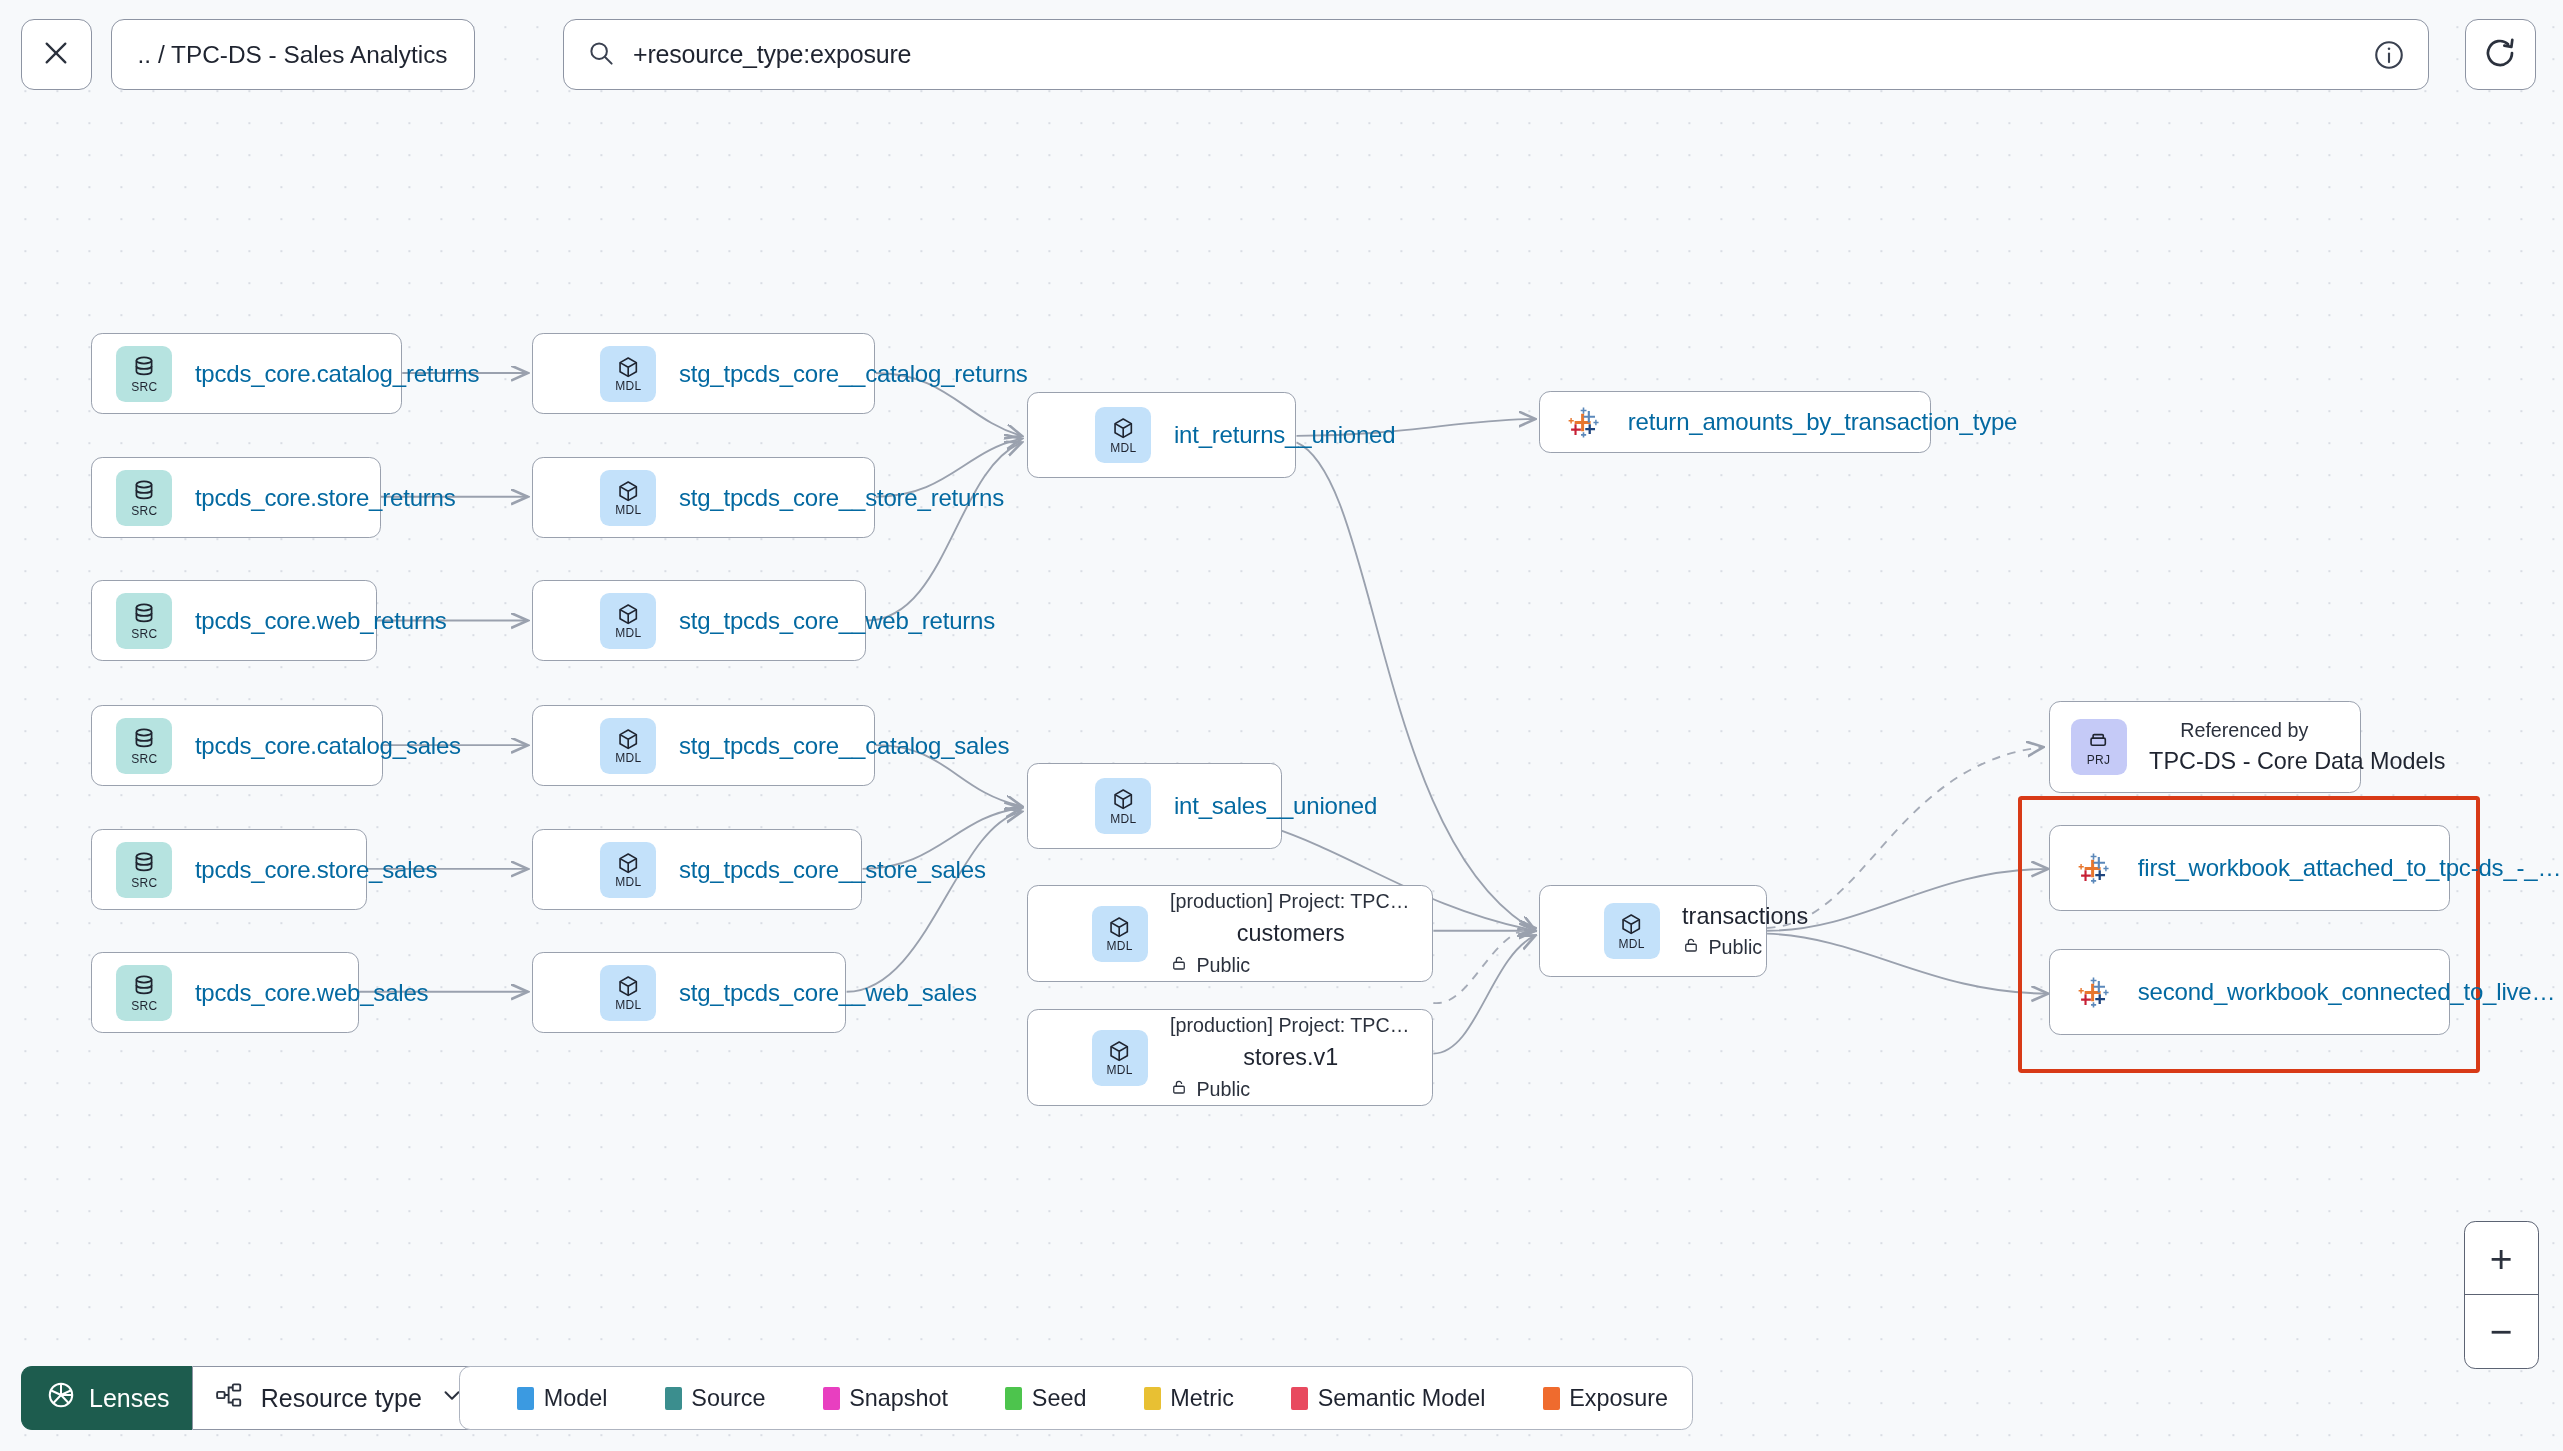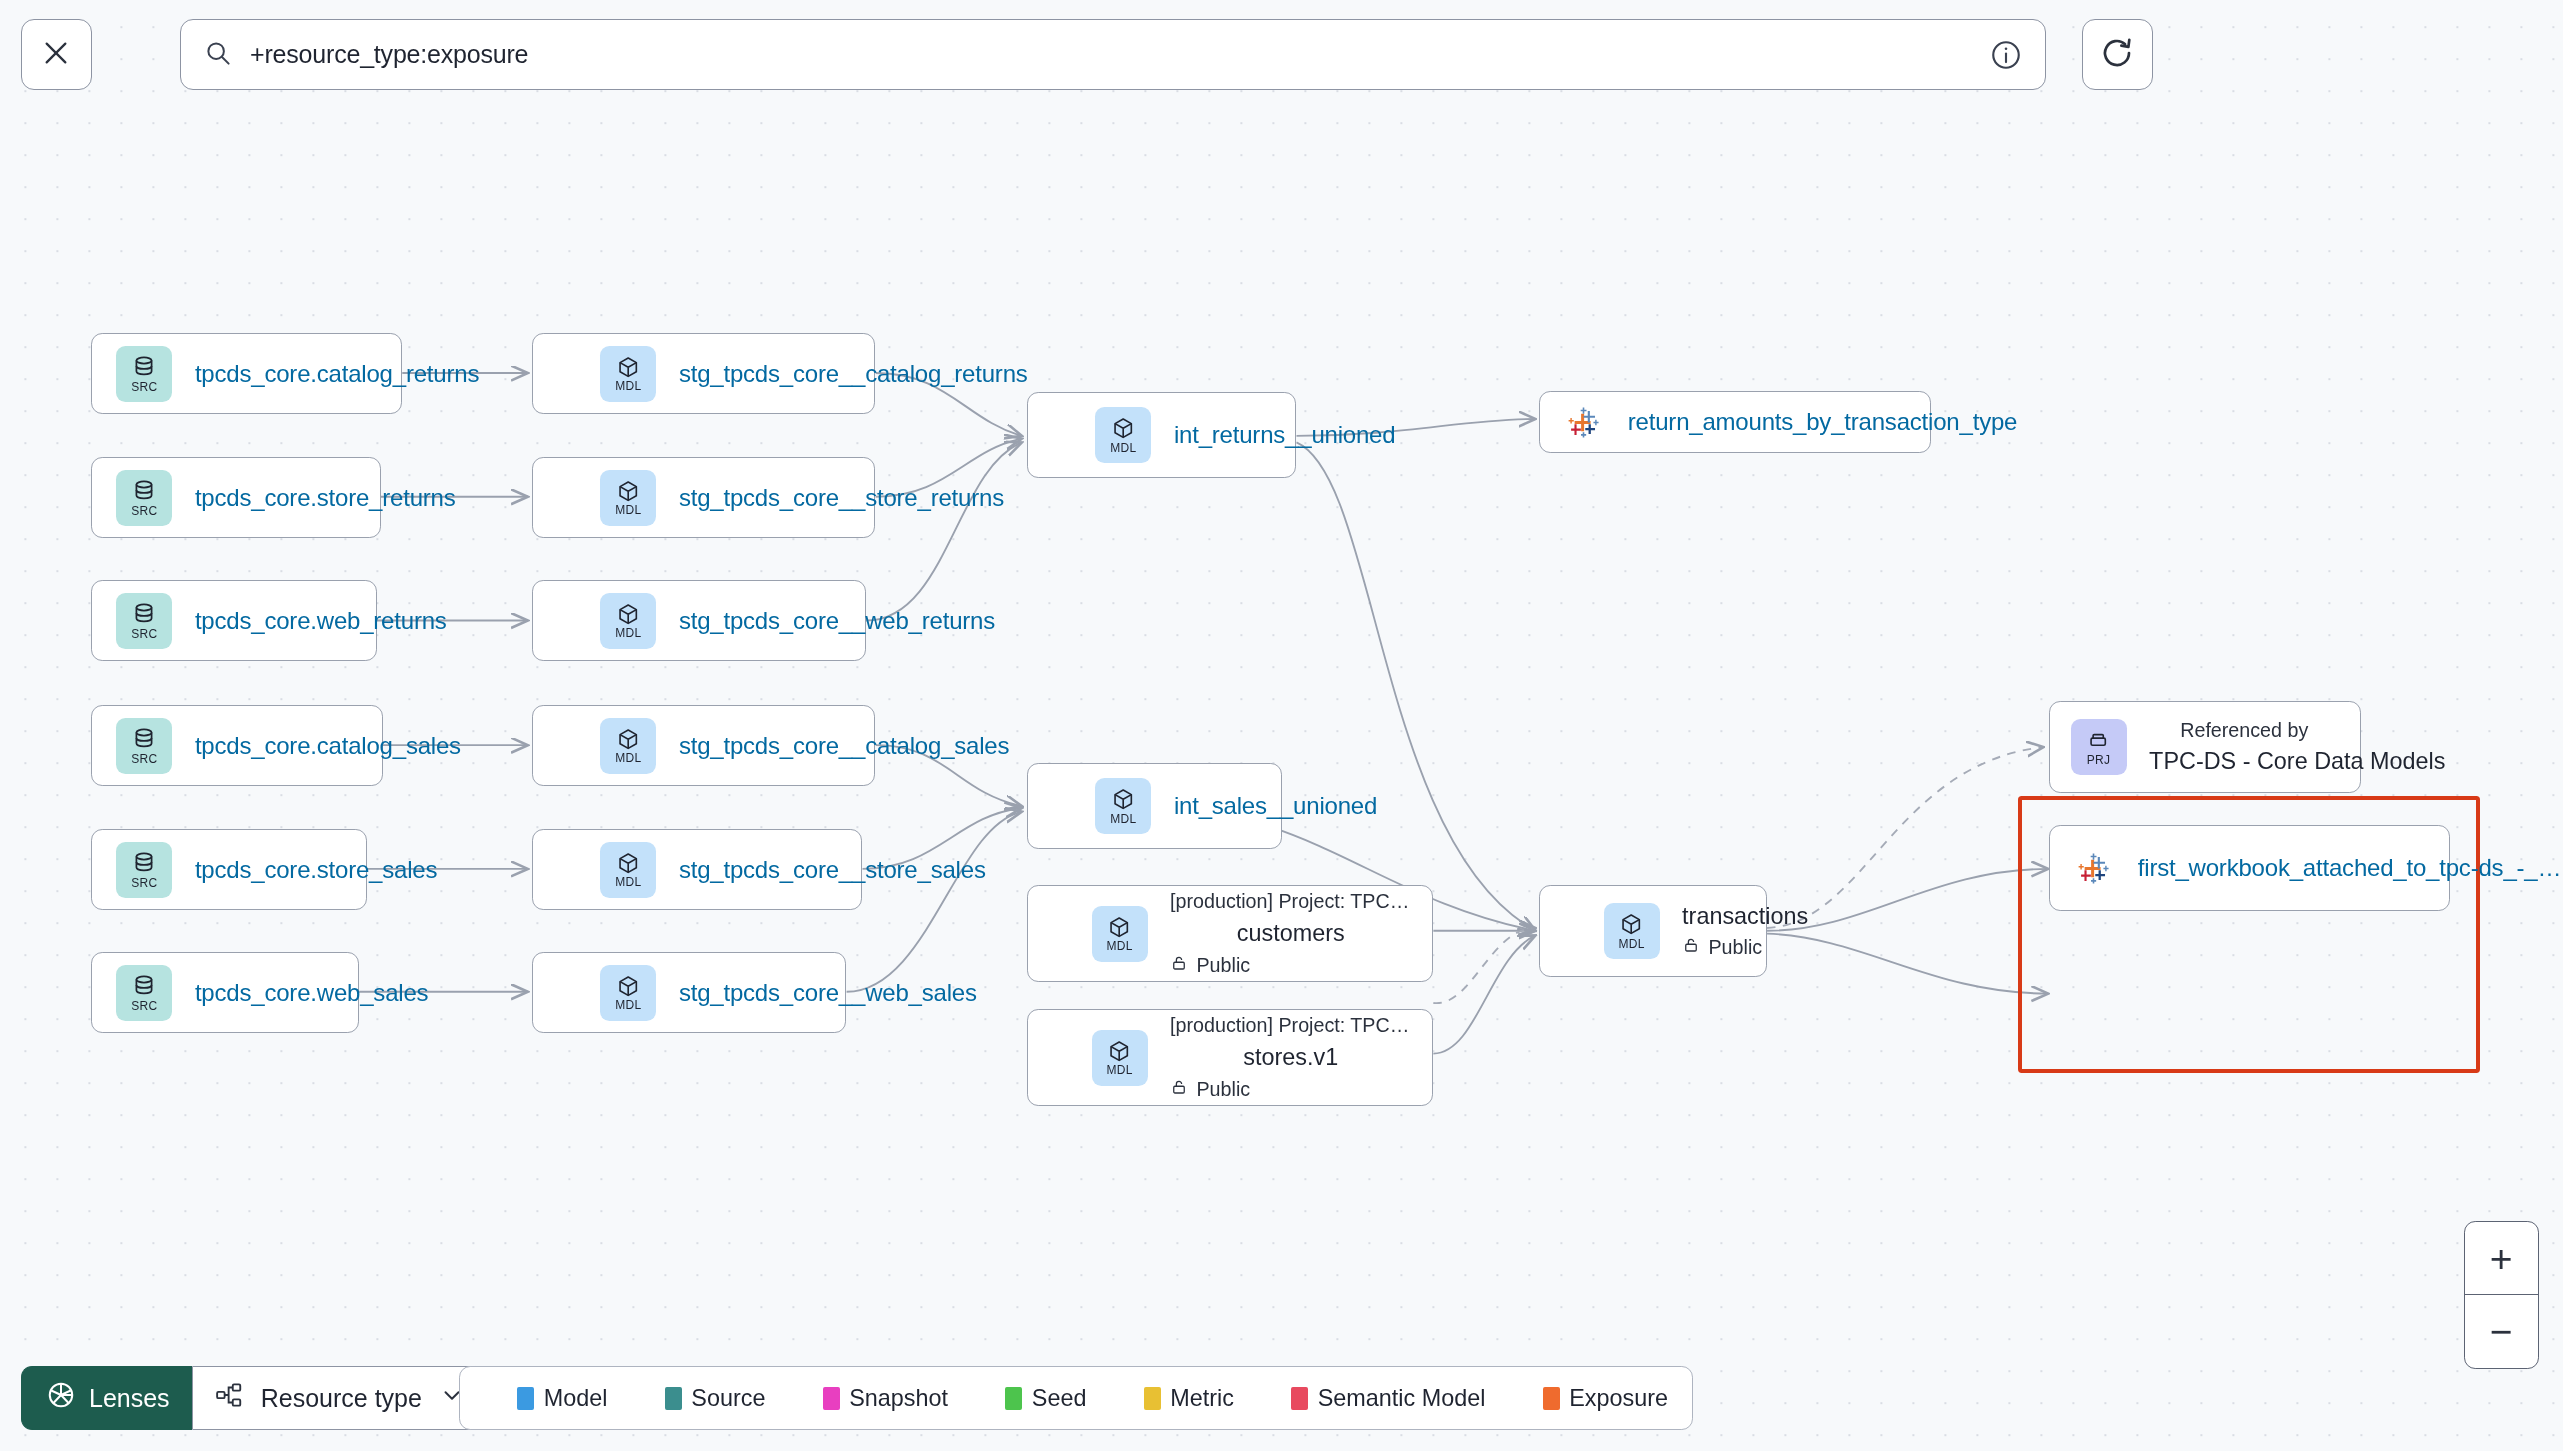--- a/index.html
+++ b/index.html
@@ -206,20 +206,23 @@
   <div class="topbar">
     <div class="btn-square">
       <span>
         <svg width="32" height="32" viewBox="0 0 24 24" fill="none" stroke="#2b313d" stroke-width="1.7" stroke-linecap="round">
           <line x1="5" y1="5" x2="19" y2="19"></line>
             <line x1="19" y1="5" x2="5" y2="19"></line>
         </svg>
       </span>
     </div>
 
+    <div class="breadcrumb">
+      <span>.. / TPC-DS - Sales Analytics</span>
+    </div>
 
     <div class="searchwrap">
       <span>
         <svg width="30" height="30" viewBox="0 0 24 24" fill="none" stroke="#3a4150" stroke-width="1.6" stroke-linecap="round">
           <circle cx="10.5" cy="10.5" r="6.2"></circle>
             <line x1="15.2" y1="15.2" x2="20.5" y2="20.5"></line>
         </svg>
       </span>
       <span class="query" placeholder="Search">+resource_type:exposure</span>
       <span class="info-btn">
@@ -559,20 +562,37 @@
             <path d="M22 5v7M18.8 8.5h6.6" stroke="#5b88ba" stroke-width="1.8"></path>
             <path d="M8 17v6M5.2 20h5.8" stroke="#e8762d" stroke-width="1.6"></path>
             <path d="M36 19v6M33.2 22h5.8" stroke="#5b88ba" stroke-width="1.6"></path>
             <path d="M22 33v6M19.2 36h5.8" stroke="#5b88ba" stroke-width="1.8"></path>
           </g>
         </svg>
       </span>
       <span class="nlabel">first_workbook_attached_to_tpc-ds_-_…</span>
     </div>
 
+    <div class="node exposure" style="left:2049px; top:949px; width:401px; height:86px;">
+      <span class="tableau-ico">
+        <svg viewBox="0 0 44 44" width="39" height="39">
+          <g stroke-linecap="butt">
+            <path d="M21 12v20M12 22h18" stroke="#e8762d" stroke-width="3.4"></path>
+            <path d="M30 10v13M24 16.5h13" stroke="#5b88ba" stroke-width="2.4" transform="translate(-2,-1)"></path>
+            <path d="M14 27v12M9 33h11" stroke="#c72035" stroke-width="2.4" transform="translate(-1,-3)"></path>
+            <path d="M31 26v11M26 31.5h11" stroke="#1f457e" stroke-width="2.6" transform="translate(-2,-2)"></path>
+            <path d="M22 5v7M18.8 8.5h6.6" stroke="#5b88ba" stroke-width="1.8"></path>
+            <path d="M8 17v6M5.2 20h5.8" stroke="#e8762d" stroke-width="1.6"></path>
+            <path d="M36 19v6M33.2 22h5.8" stroke="#5b88ba" stroke-width="1.6"></path>
+            <path d="M22 33v6M19.2 36h5.8" stroke="#5b88ba" stroke-width="1.8"></path>
+          </g>
+        </svg>
+      </span>
+      <span class="nlabel">second_workbook_connected_to_live…</span>
+    </div>
   </div>
 
   <div class="bottom-left">
     <div class="lenses-btn">
       <span>
         <svg width="30" height="30" viewBox="0 0 24 24" fill="none" stroke="#ffffff" stroke-width="1.6">
           <circle cx="12" cy="12" r="9"></circle>
           <path d="M12 3 12 12 19.8 8.4M12 12 4.2 8.4M12 12 5.6 18.8M12 12 18.4 18.8M12 12 21 12"></path>
         </svg>
       </span>

